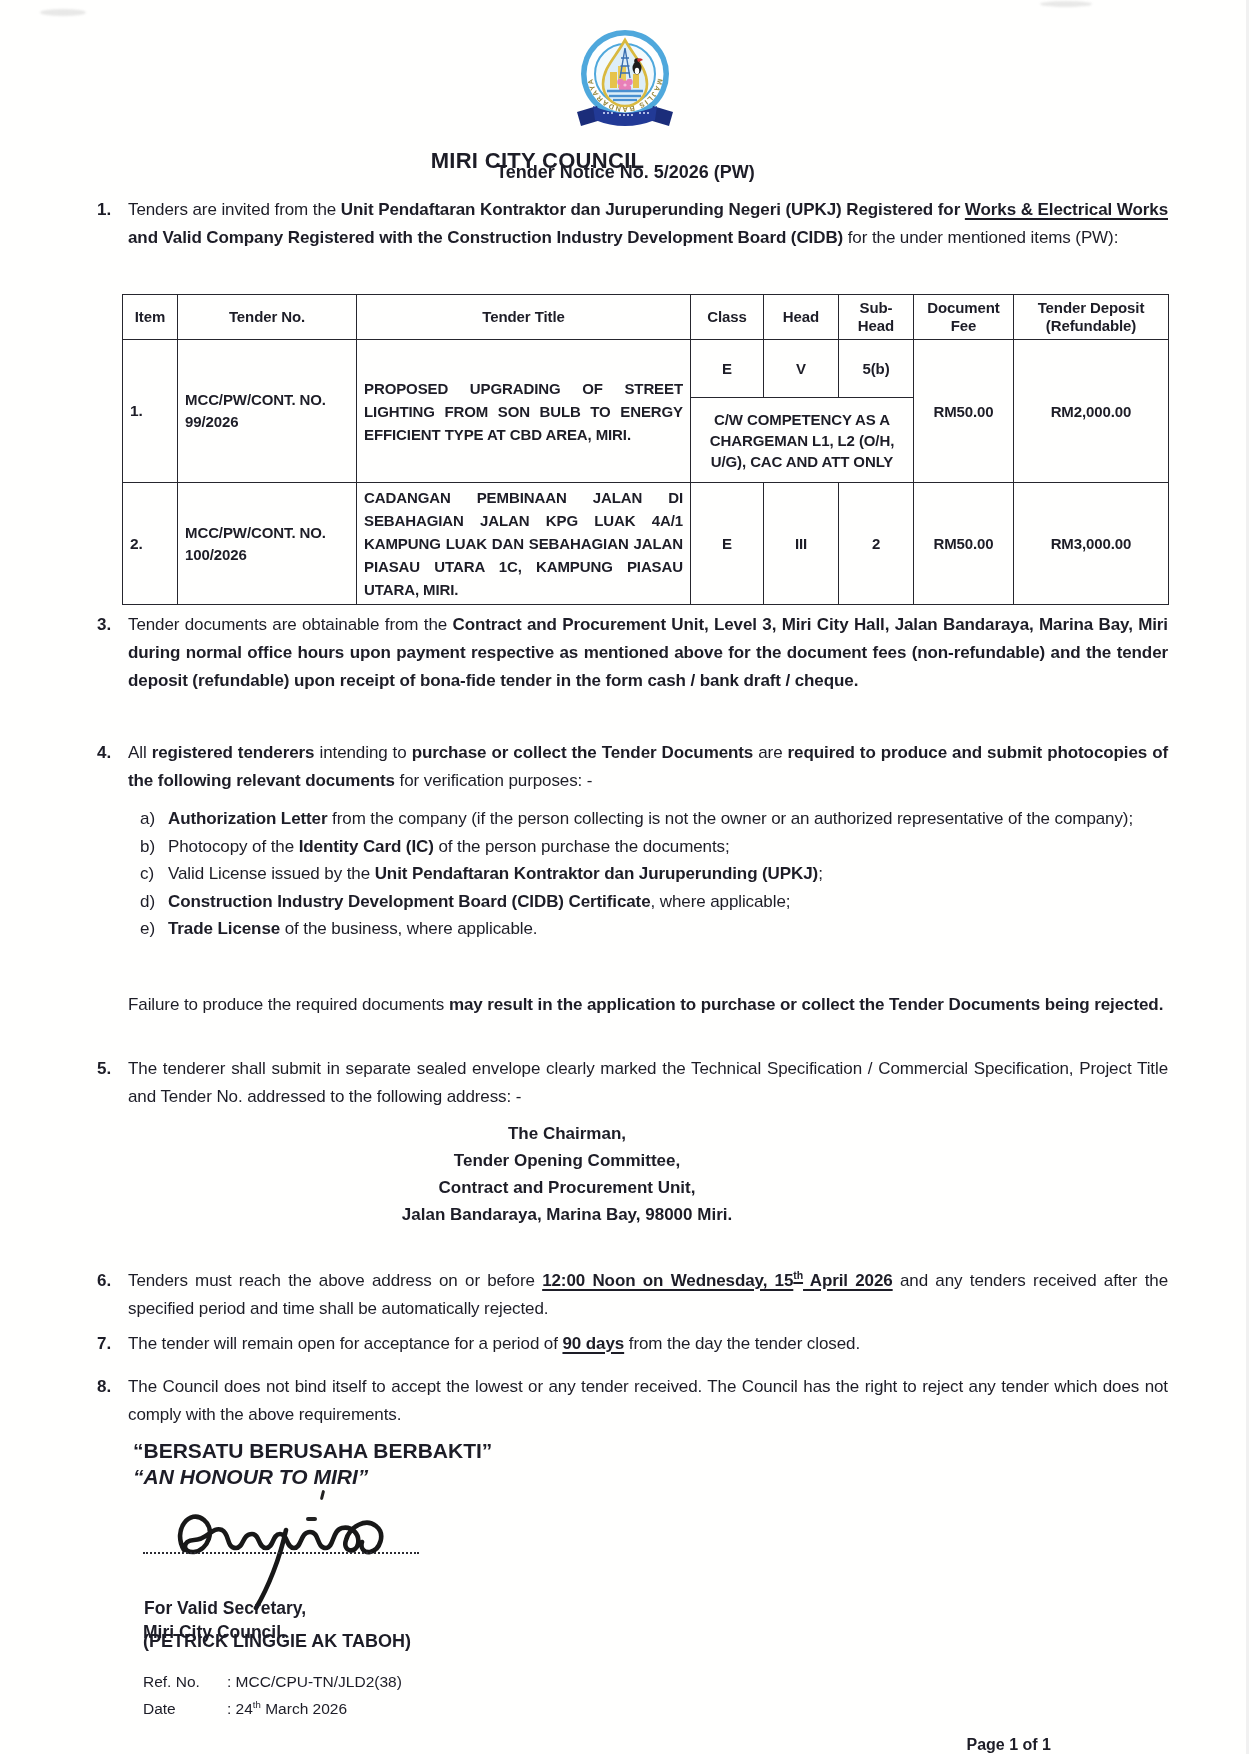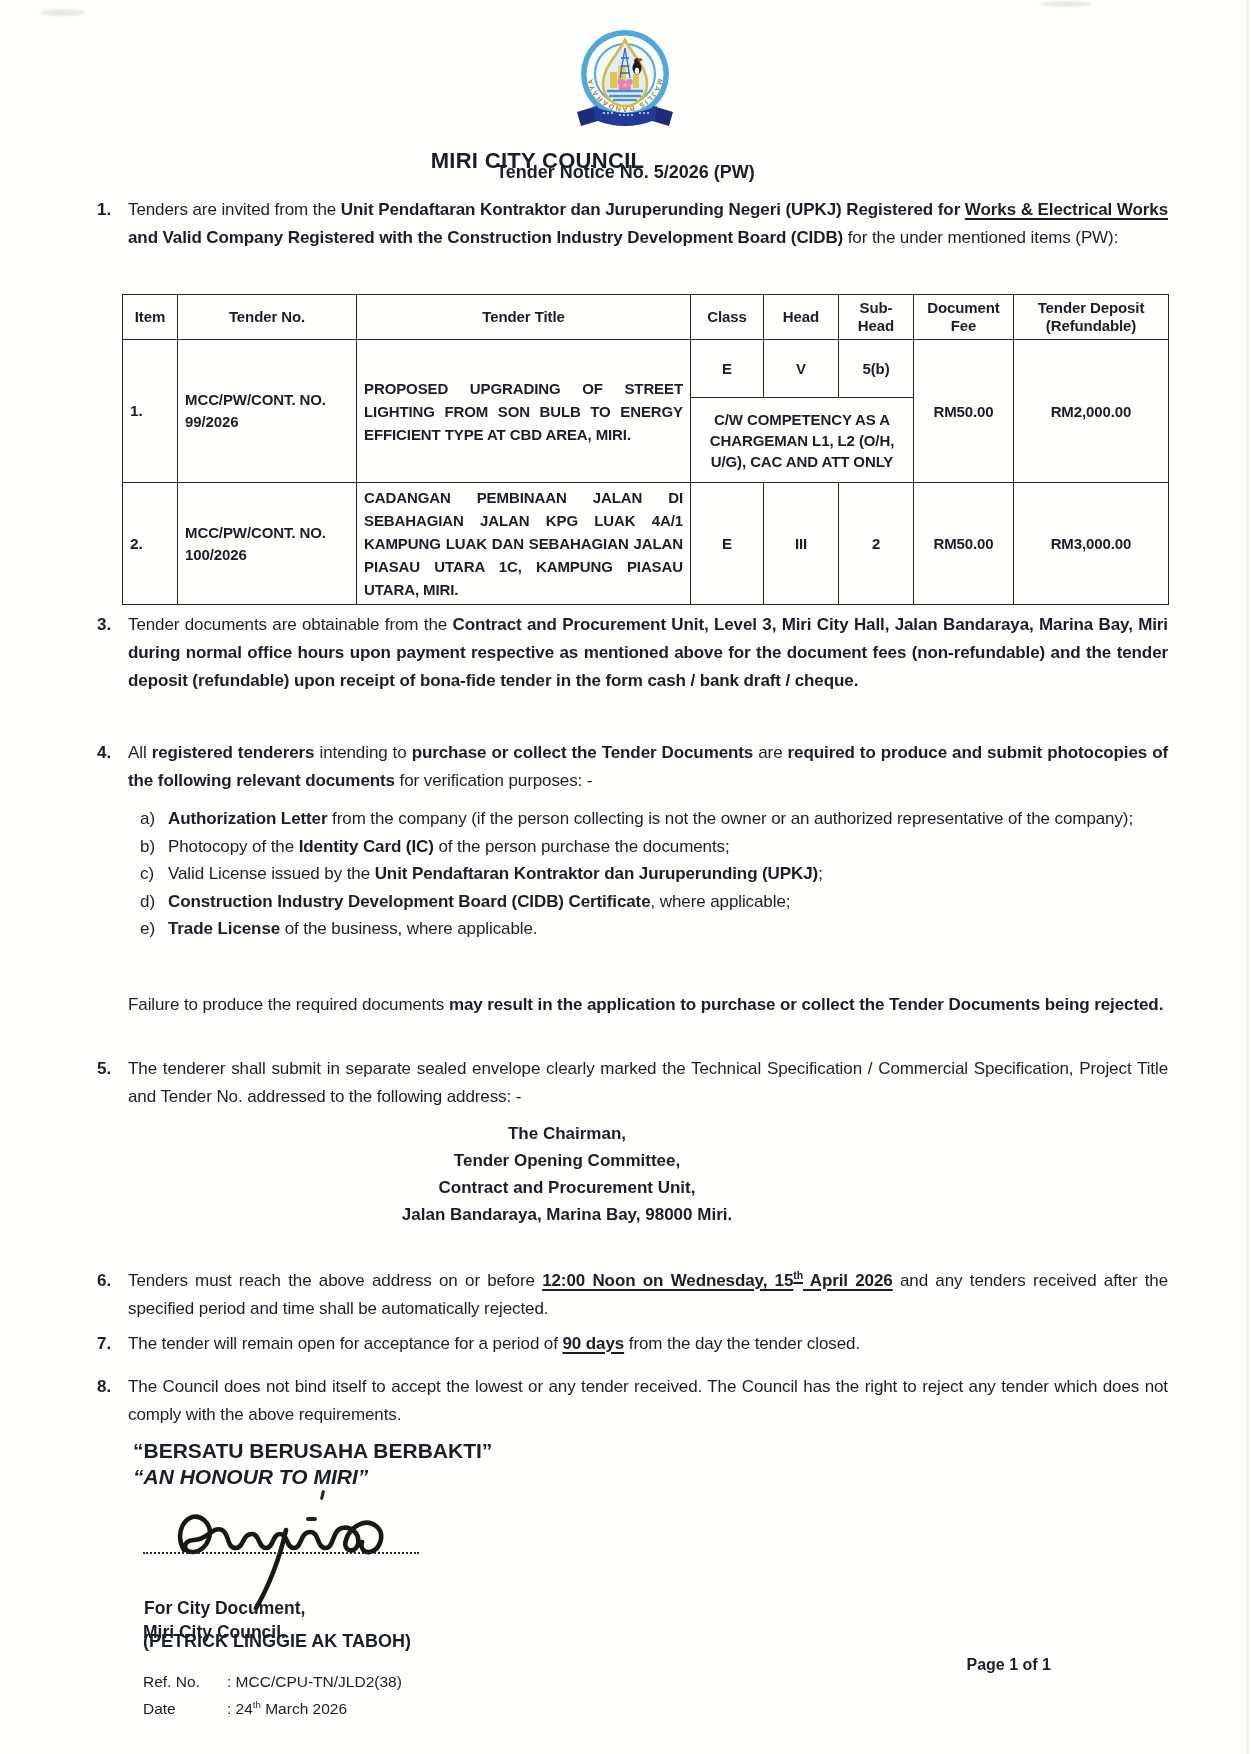--- a/index.html
+++ b/index.html
@@ -68,21 +68,21 @@
   .sig-svg{position:absolute;left:168px;top:1496px;}
   .dotline{position:absolute;left:143px;top:1552px;width:276px;border-bottom:2.4px dotted #2b2b32;}
   .sig-name{position:absolute;left:143px;top:1629px;font-size:18px;font-weight:bold;line-height:24px;}
   .sig-for{position:absolute;left:144px;top:1598px;font-size:17.5px;font-weight:bold;}
   .sig-org{position:absolute;left:143px;top:1622px;font-size:17.5px;font-weight:bold;}
 
   
   .footer-refs{position:absolute;left:143px;top:1668px;font-size:15.5px;line-height:27px;}
   .ref-row{display:flex;}
   .ref-row .lab{width:84px;flex:none;}
-  .page-num{position:absolute;right:200px;top:1656px;font-size:16px;font-weight:bold;}
+  .page-num{position:absolute;right:200px;top:1736px;font-size:16px;font-weight:bold;}
 </style>
 </head>
 <body>
 
 <div class="page">
 
   <div class="smudge" style="left:40px;top:9px;width:46px;height:7px;"></div>
   <div class="smudge" style="left:1040px;top:1px;width:52px;height:6px;"></div>
   <div class="edge-line" style="right:2px;"></div>
 
@@ -263,21 +263,21 @@
 
   <svg class="sig-svg" width="236" height="116" viewBox="0 0 236 116">
     <g fill="none" stroke="#181818" stroke-width="4.6" stroke-linecap="round" stroke-linejoin="round">
       <path d="M16 54 C4 34 22 12 36 24 C48 34 40 54 26 56 C14 57 14 44 26 44 C40 44 44 30 54 34 C62 38 58 52 68 52 C76 52 74 38 84 38 C92 38 90 52 98 52 C106 52 104 38 112 38 C120 38 118 52 126 52 C134 52 132 36 142 36 C152 36 148 52 158 52 C166 52 164 34 174 32 C184 30 192 38 190 48 C188 58 174 56 178 44 C182 30 198 22 208 30 C218 38 212 54 202 56 C196 57 192 52 194 46"></path>
       <path d="M118 34 C112 62 100 92 88 112"></path>
     </g>
   </svg>
   <div class="dotline"></div>
 
   <div class="sig-name">(PETRICK LINGGIE AK TABOH)</div>
-  <div class="sig-for">For City Document,</div>
+  <div class="sig-for">For Valid Secretary,</div>
   <div class="sig-org">Miri City Council.</div>
 
   <div class="footer-refs">
     <div class="ref-row">
       <span class="lab">Ref. No.</span>
       <span><span>: MCC/CPU-TN/JLD2(38)</span></span>
     </div>
     <div class="ref-row">
       <span class="lab">Date</span>
       <span><span>: 24</span><sup>th</sup><span> March 2026</span></span>

